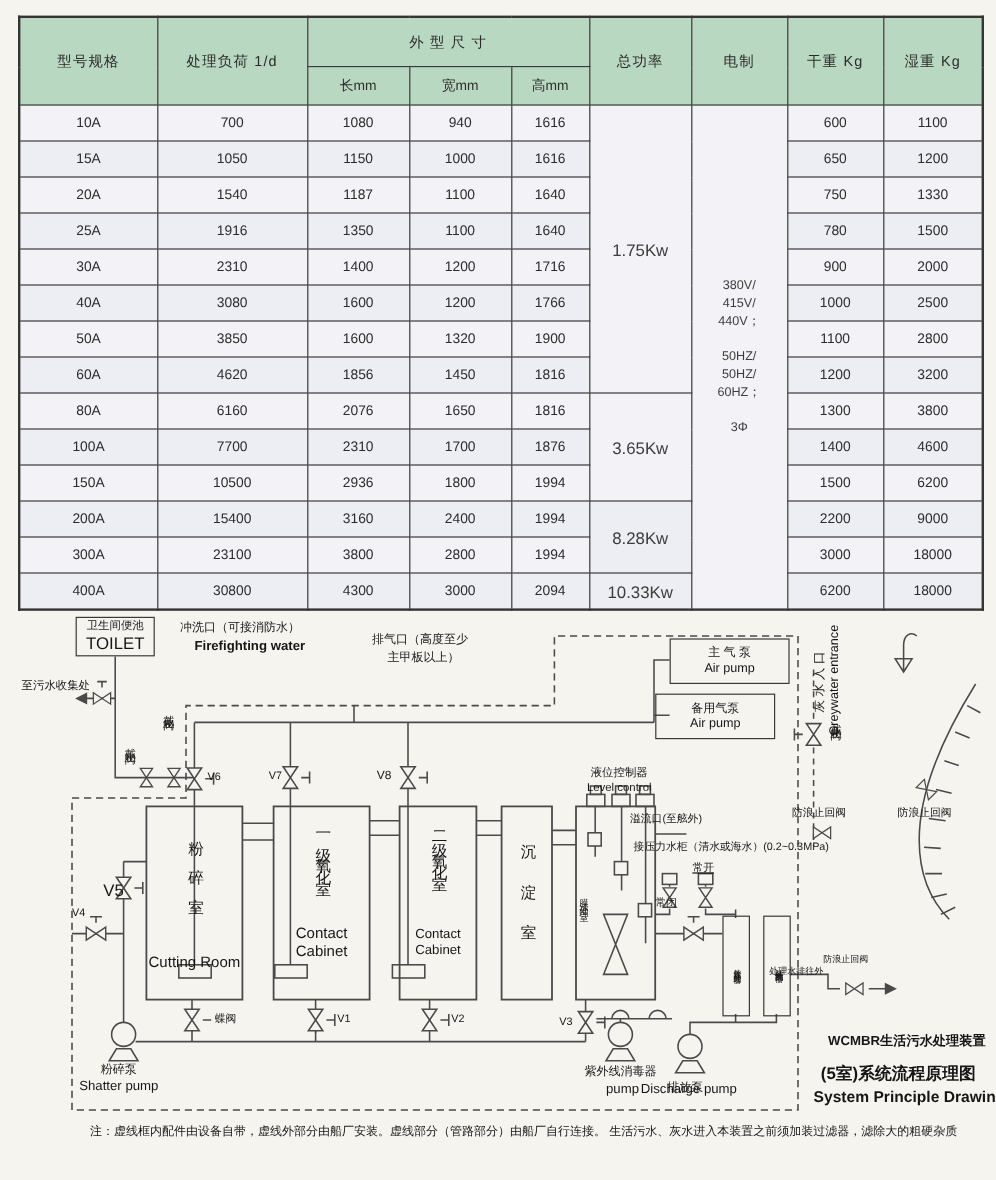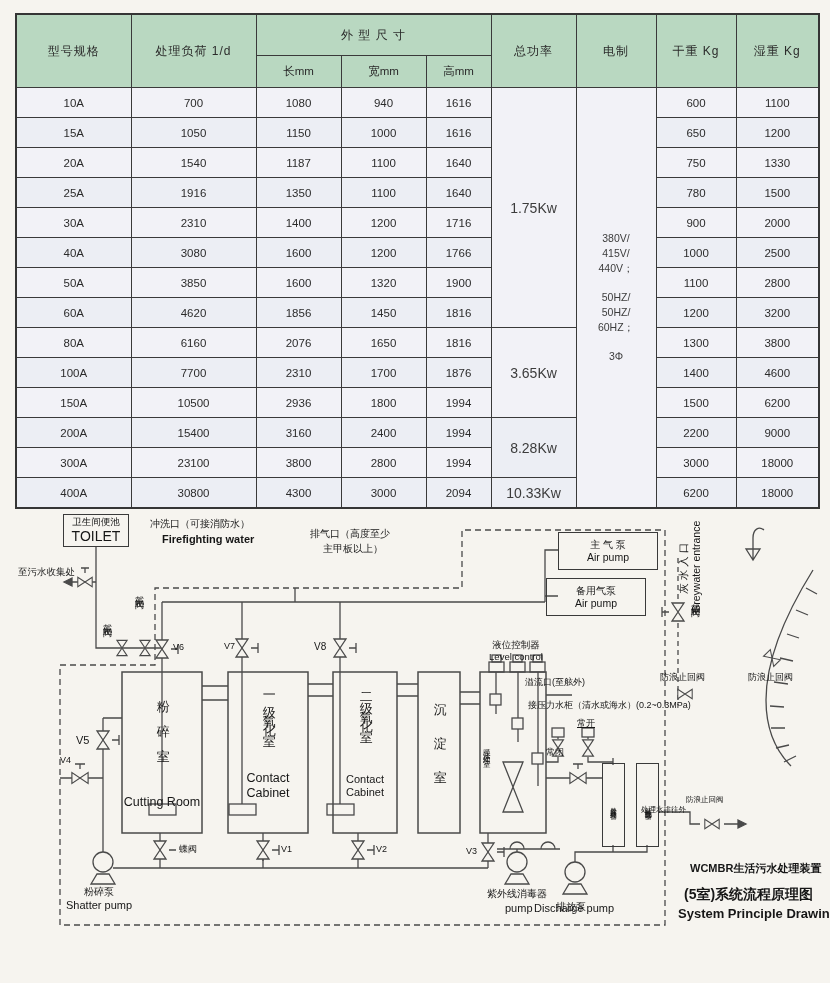--- a/index.html
+++ b/index.html
@@ -336,21 +336,21 @@
   <div class="lbl bold" style="left:162px;top:38px;font-size:11px;">Firefighting water</div>
   <div class="lbl" style="left:310px;top:33px;font-size:10px;">排气口（高度至少</div>
   <div class="lbl" style="left:323px;top:48px;font-size:10px;">主甲板以上）</div>
   <div class="lbl" style="left:18px;top:71px;font-size:9.5px;">至污水收集处</div>
   <div class="lbl vert" style="left:134px;top:93px;font-size:9.5px;letter-spacing:2px;">截止阀</div>
   <div class="lbl vert" style="left:102px;top:121px;font-size:9.5px;letter-spacing:2px;">截止阀</div>
   <div class="lbl vert" style="left:690px;top:101px;font-size:9.5px;letter-spacing:2px;">截止阀</div>
   <div class="lbl" style="left:173px;top:147px;font-size:9px;">V6</div>
   <div class="lbl" style="left:224px;top:146px;font-size:9px;">V7</div>
   <div class="lbl" style="left:314px;top:146px;font-size:10px;">V8</div>
-  <div class="lbl" style="left:76px;top:239px;font-size:11px;">V5</div>
+  <div class="lbl" style="left:86px;top:239px;font-size:14px;">V5</div>
   <div class="lbl" style="left:60px;top:260px;font-size:9px;">V4</div>
   <div class="lbl" style="left:179px;top:349px;font-size:9px;">蝶阀</div>
   <div class="lbl" style="left:281px;top:349px;font-size:9px;">V1</div>
   <div class="lbl" style="left:376px;top:349px;font-size:9px;">V2</div>
   <div class="lbl" style="left:466px;top:351px;font-size:9px;">V3</div>
 
   <div class="lbl ctr" style="left:627px;top:59px;width:125px;transform:rotate(-90deg);font-size:10.5px;">
     <div style="letter-spacing:3px;">灰水入口</div>
     <div>Greywater entrance</div>
   </div>
@@ -380,13 +380,14 @@
   <div class="lbl" style="left:66px;top:404px;font-size:11px;">Shatter pump</div>
   <div class="lbl" style="left:487px;top:393px;font-size:10px;">紫外线消毒器</div>
   <div class="lbl" style="left:505px;top:407px;font-size:11px;">pump</div>
   <div class="lbl" style="left:556px;top:406px;font-size:10px;">排放泵</div>
   <div class="lbl" style="left:534px;top:407px;font-size:11px;">Discharge pump</div>
 
   <div class="lbl bold" style="left:690px;top:367px;font-size:11px;">WCMBR生活污水处理装置</div>
   <div class="lbl bold" style="left:684px;top:391px;font-size:14px;">(5室)系统流程原理图</div>
   <div class="lbl bold" style="left:678px;top:411px;font-size:13px;">System Principle Drawing</div>
 
+  <div class="lbl" style="left:75px;top:443px;font-size:10px;">注：虚线框内配件由设备自带，虚线外部分由船厂安装。虚线部分（管路部分）由船厂自行连接。 生活污水、灰水进入本装置之前须加装过滤器，滤除大的粗硬杂质</div>
 </div>
 
 </body></html>

